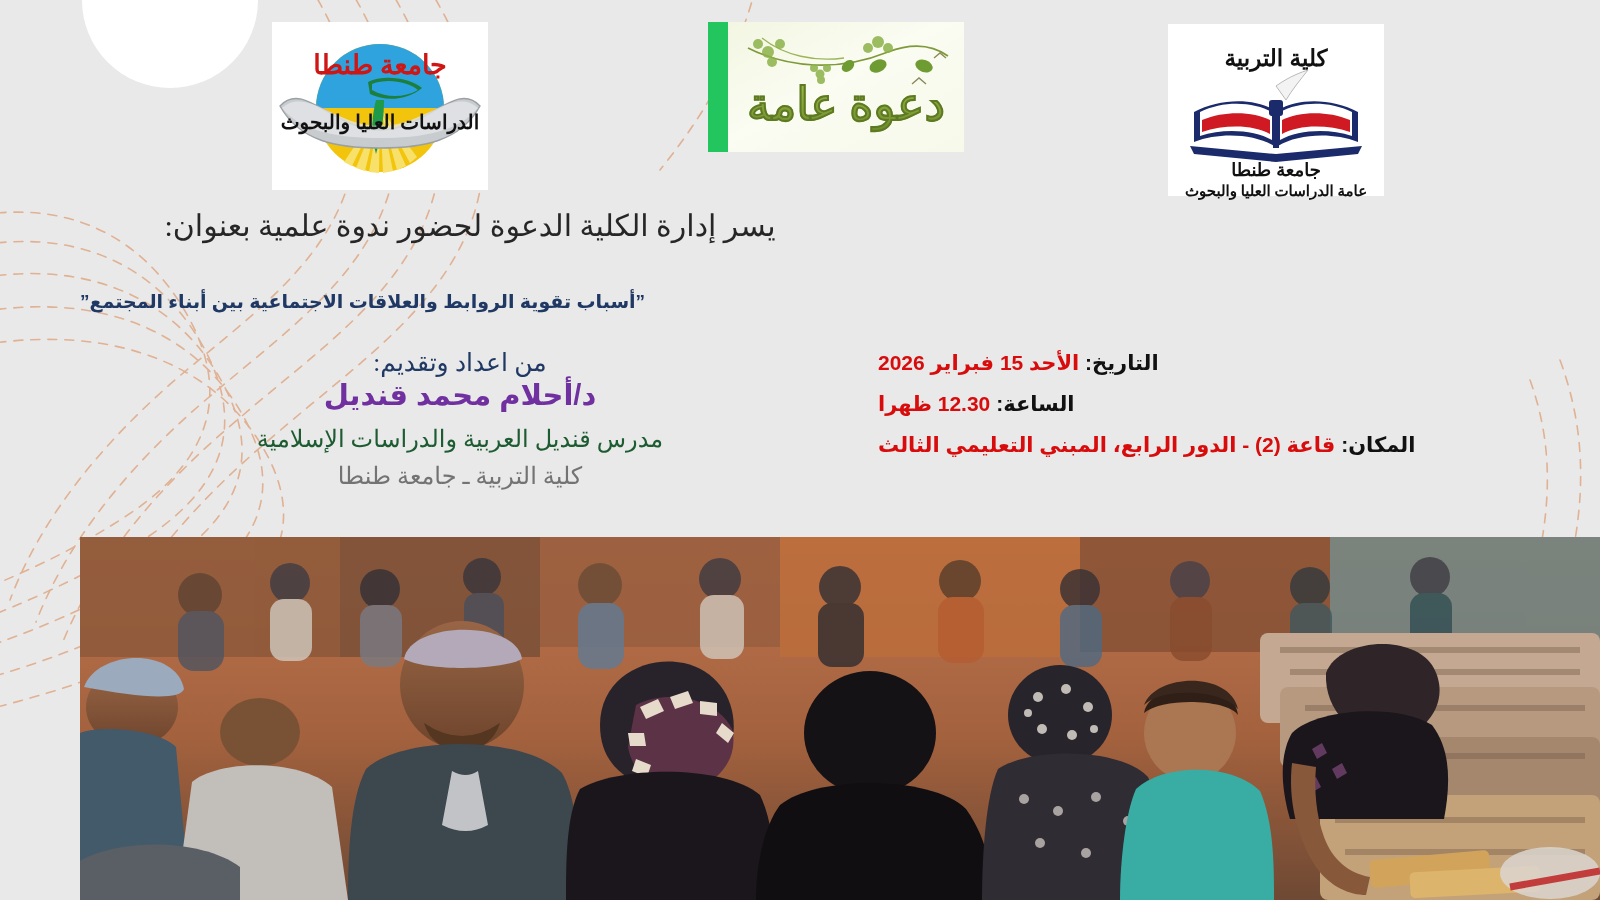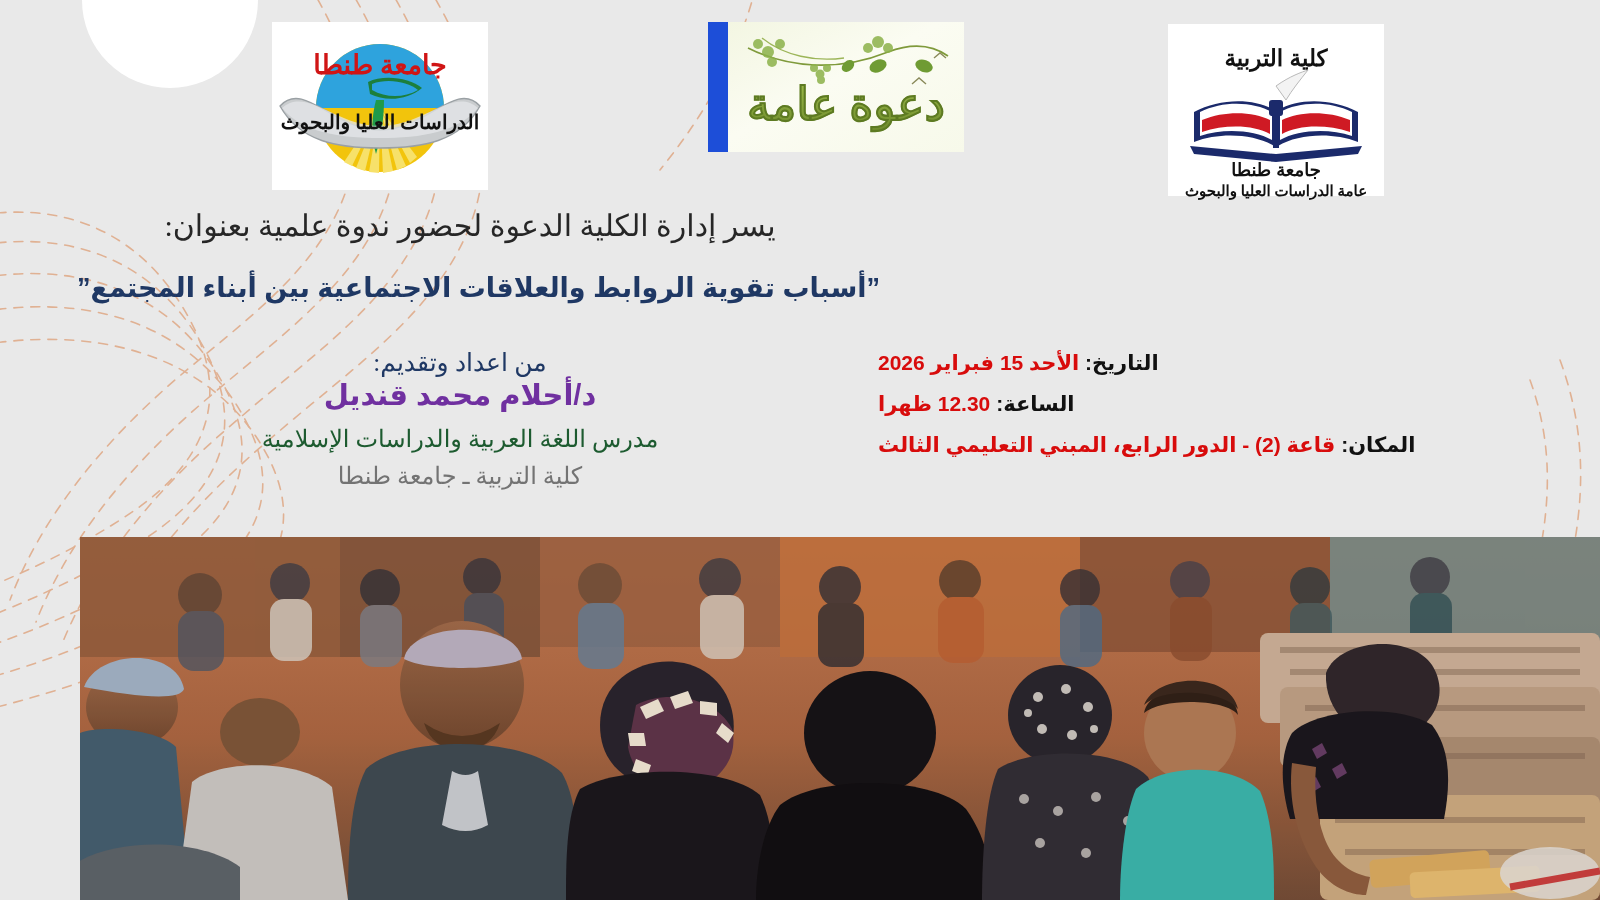--- a/index.html
+++ b/index.html
@@ -17,41 +17,41 @@
   }
 
   
   .deco-svg{position:absolute;left:0;top:0;width:1600px;height:900px;pointer-events:none;}
   .white-circle{
     position:absolute;left:82px;top:-88px;width:176px;height:176px;
     border-radius:50%;background:#ffffff;
   }
 
   
-  .logo-box{position:absolute;background:#1d4ed8;overflow:hidden;}
+  .logo-box{position:absolute;background:#22c55e;overflow:hidden;}
 
   #logo-tanta{left:272px;top:22px;width:216px;height:168px;}
   #logo-invite{left:708px;top:22px;width:256px;height:130px;}
   #logo-faculty{left:1168px;top:24px;width:216px;height:172px;}
 
   
   svg{display:block;}
 
   
   .line1{
     position:absolute;left:120px;top:208px;width:700px;
     text-align:center;
     font-family:"Liberation Serif","DejaVu Serif",serif;
     font-size:30px;color:#262626;direction:rtl;white-space:nowrap;
     letter-spacing:0px;
   }
   .seminar-title{
-    position:absolute;left:80px;top:272px;width:800px;
+    position:absolute;left:80px;top:290px;width:800px;
     text-align:left;
-    font-size:27px;font-weight:bold;color:#1f3864;direction:rtl;
+    font-size:19px;font-weight:bold;color:#1f3864;direction:rtl;
     white-space:nowrap;
   }
   .presenter-label{
     position:absolute;left:200px;top:348px;width:520px;
     text-align:center;
     font-family:"Liberation Serif","DejaVu Serif",serif;
     font-size:25px;color:#1f3864;direction:rtl;white-space:nowrap;
   }
   .presenter-name{
     position:absolute;left:200px;top:378px;width:520px;
@@ -217,21 +217,21 @@
   <div style="position:absolute;left:1168px;top:182px;width:216px;text-align:center;
               font-family:'Liberation Serif','DejaVu Serif',serif;font-size:15px;
               font-weight:bold;color:#111;direction:rtl;white-space:nowrap;">عامة الدراسات العليا والبحوث</div>
 
   <div class="line1">يسر إدارة الكلية الدعوة لحضور ندوة علمية بعنوان:</div>
 
   <div class="seminar-title">”أسباب تقوية الروابط والعلاقات الاجتماعية بين أبناء المجتمع”</div>
 
   <div class="presenter-label">من اعداد وتقديم:</div>
   <div class="presenter-name">د/أحلام محمد قنديل</div>
-  <div class="presenter-role">مدرس اللغة العربية والدراسات الإسلامية</div>
+  <div class="presenter-role">مدرس قنديل العربية والدراسات الإسلامية</div>
   <div class="presenter-affiliation" style="position:absolute;left:160px;top:462px;width:600px;text-align:center;
        font-family:'Liberation Serif','DejaVu Serif',serif;font-size:24px;color:#737373;direction:rtl;white-space:nowrap;">كلية التربية ـ جامعة طنطا</div>
 
   <div class="info-block">
     <div class="info-row">
       <span>التاريخ:</span>
       <span class="val">الأحد 15 فبراير 2026</span>
     </div>
     <div class="info-row">
       <span>الساعة:</span>

